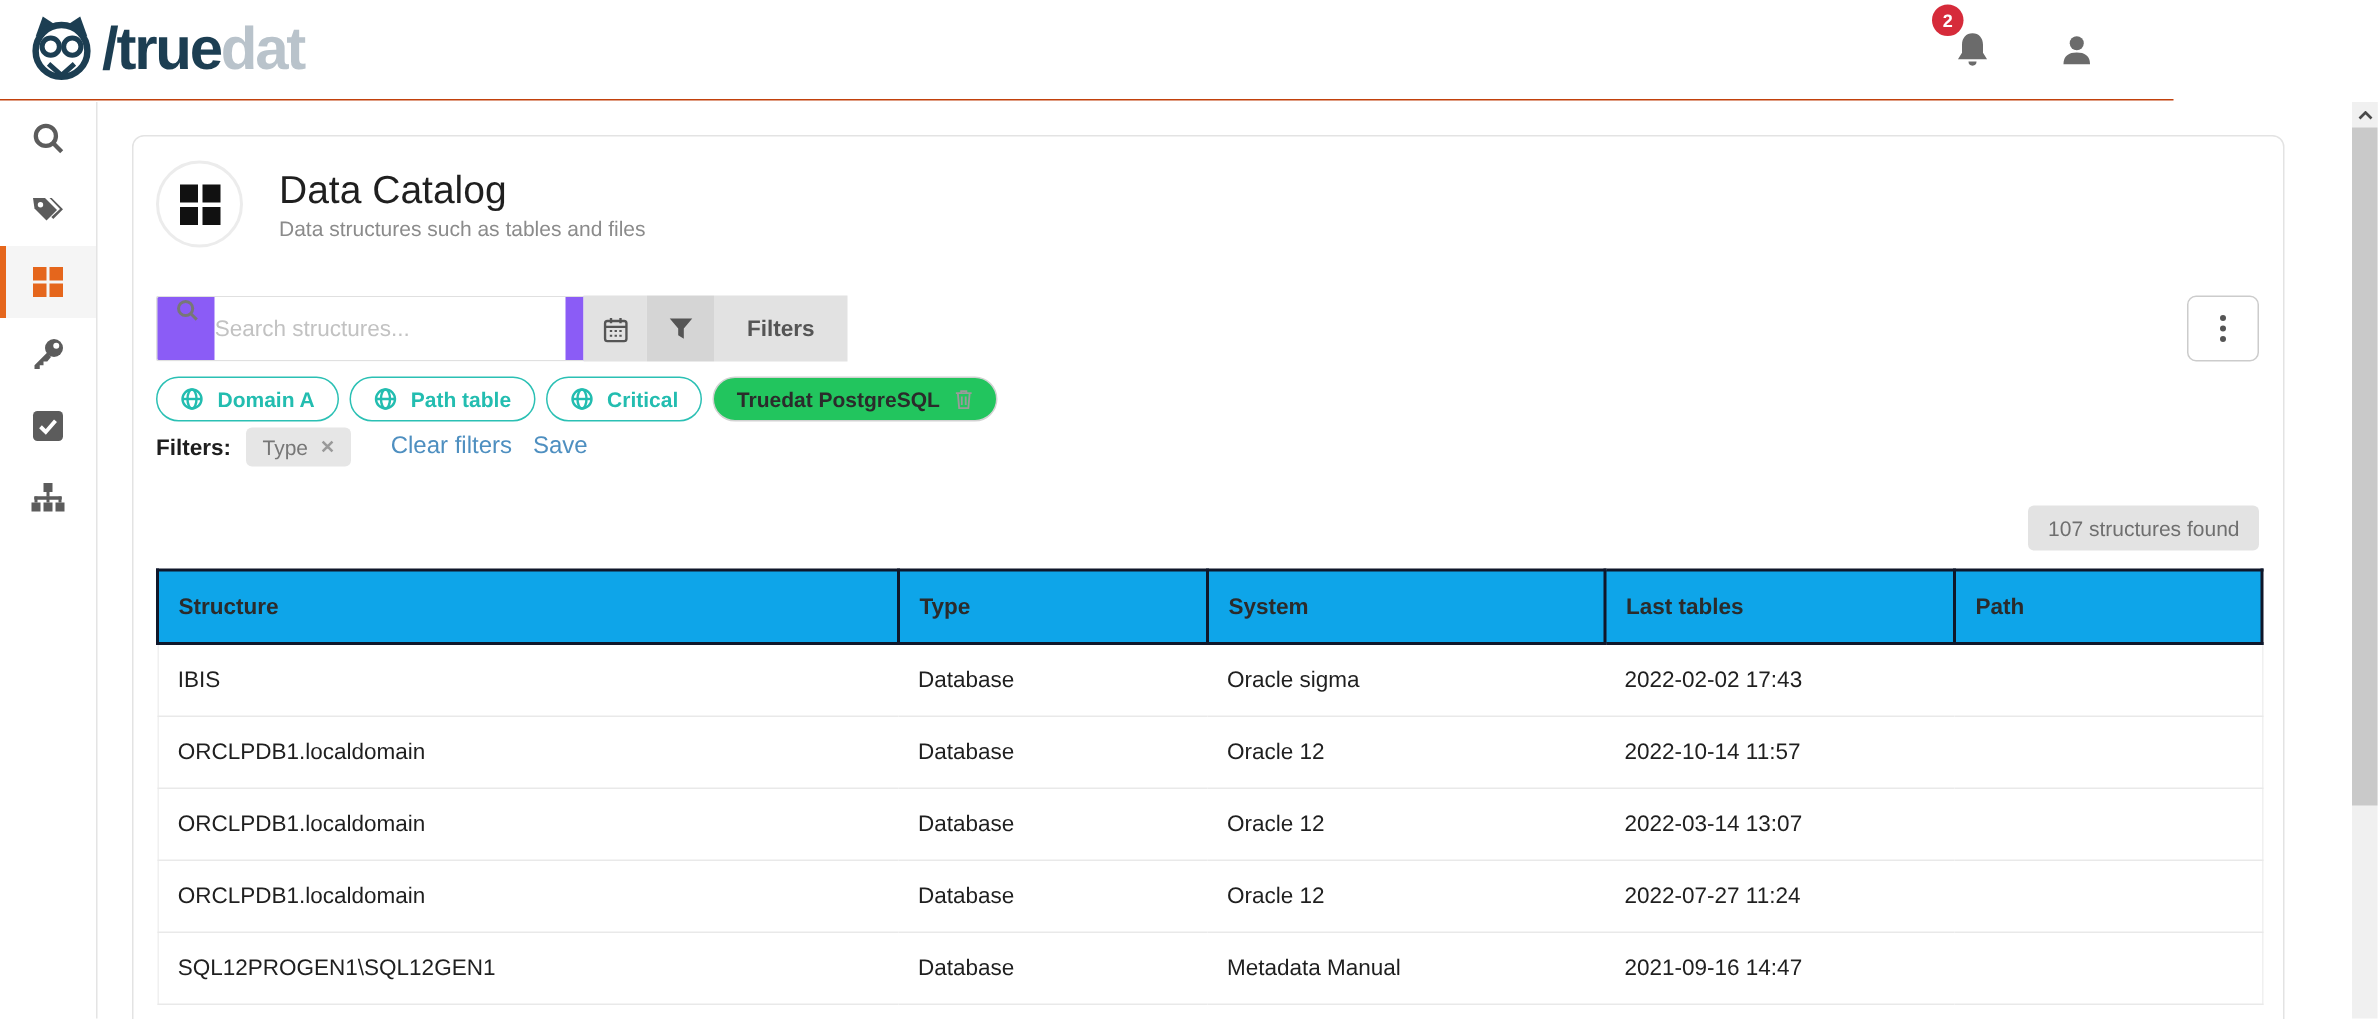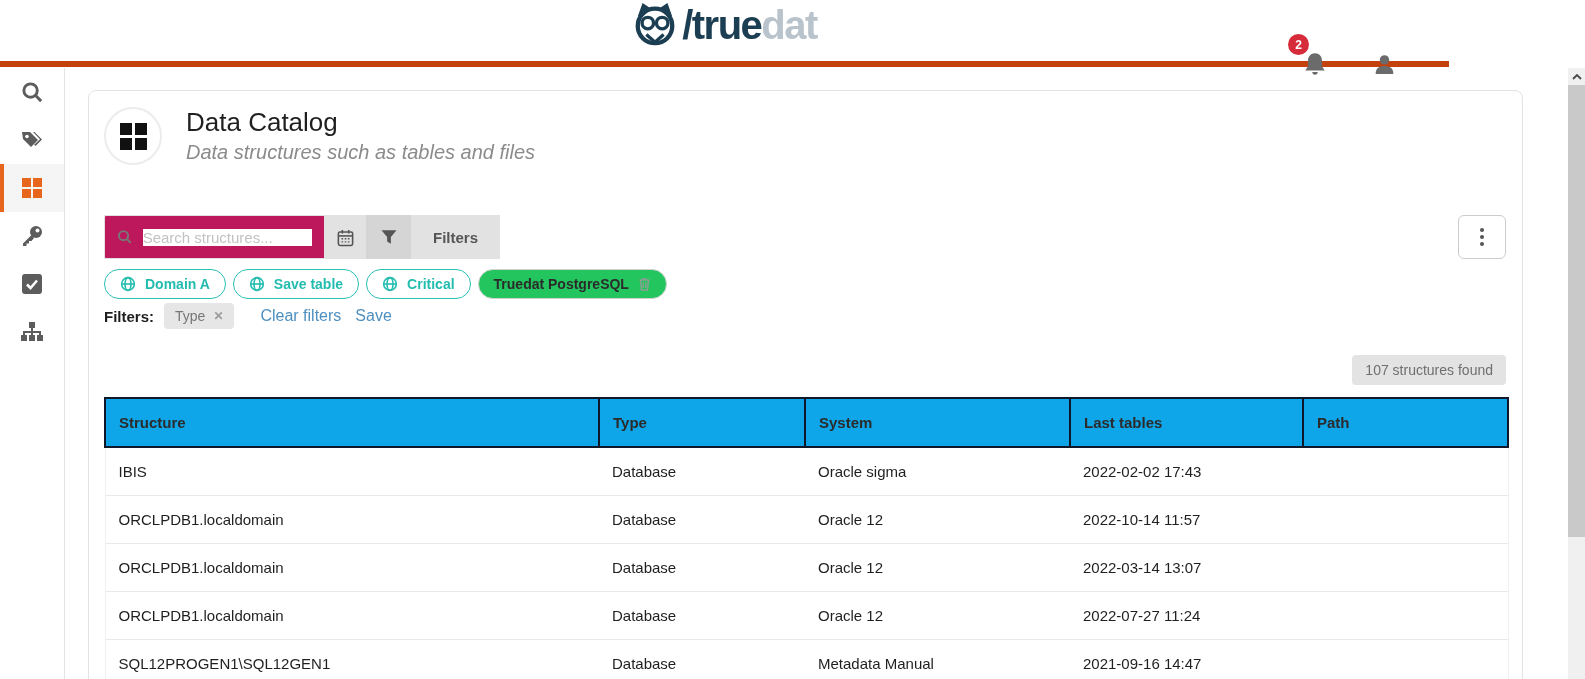--- a/index.html
+++ b/index.html
@@ -1,21 +1,21 @@
 <!DOCTYPE html>
 <html><head>
 <meta charset="utf-8">
 <style>
   * { margin:0; padding:0; box-sizing:border-box; }
   html,body { width:1585px; height:679px; overflow:hidden; background:#fff;
     font-family:"Liberation Sans", sans-serif; color:#222; }
 
   
   .topbar { position:absolute; top:0; left:0; width:1449px; height:67px; background:#fff;
-    border-bottom:6px solid #c2410c; display:flex; align-items:center; padding:0 18px; z-index:20;flex-direction:column; }
+    border-bottom:1px solid #c2410c; display:flex; align-items:center; padding:0 18px; z-index:20; }
   .brand { display:flex; align-items:center; gap:2px; }
   .brand svg { margin-right:2px; }
   .brand-text { font-size:40px; font-weight:bold; letter-spacing:-1.5px; line-height:1; }
   .brand-slash { color:#1c3e52; font-weight:bold; }
   .brand-primary { color:#1c3e52; }
   .brand-secondary { color:#b9c3cb; }
   .topbar-right { margin-left:auto; display:flex; align-items:center; gap:44px; padding-right:34px; }
   .bell-wrap { position:relative; width:26px; height:28px; cursor:pointer; }
   .badge { position:absolute; top:-16px; left:-14px; width:21px; height:21px; border-radius:50%;
     background:#d62b3a; color:#fff; font-size:12px; font-weight:bold; display:flex;
@@ -30,32 +30,32 @@
   .sidebar { position:absolute; top:68px; left:0; width:65px; height:611px; background:#fff;
     border-right:1px solid #e4e4e4; z-index:10; }
   .side-item { height:48px; display:flex; align-items:center; justify-content:center;
     color:#5c5c5c; cursor:pointer; border-left:4px solid transparent; padding-right:4px; }
   .side-item.active { background:#f5f5f5; border-left-color:#e5661c; color:#e5661c; }
 
   
   .card { position:absolute; top:90px; left:88px; width:1435px; height:800px; background:#fff;
     border:1px solid #e3e3e3; border-radius:8px; padding:16px 16px 0 15px; }
 
-  .card-head { display:flex; align-items:center; gap:24px; height:58px; margin-bottom:50px; }
+  .card-head { display:flex; align-items:center; gap:24px; height:58px; margin-bottom:32px; }
   .head-circle { width:58px; height:58px; border-radius:50%; border:2px solid #ececec;
     display:flex; align-items:center; justify-content:center; flex:0 0 58px; }
   .grid-glyph { display:grid; grid-template-columns:12px 12px; grid-template-rows:12px 12px; gap:3px; }
   .grid-glyph span { background:#111; }
   .page-title { font-size:26px; font-weight:500; color:#1f1f1f; line-height:1.15; }
-  .page-subtitle { font-size:20px; color:#8b8b8b; margin-top:3px;font-style:italic; }
+  .page-subtitle { font-size:14px; color:#8b8b8b; margin-top:3px; }
 
   
   .toolbar { display:flex; height:44px; margin-bottom:10px; }
-  .searchbox { width:220px; border:1px solid #e0e0e0; border-right:none; background:#be185d;
-    display:flex; align-items:center; padding:0 12px; gap:10px; border-radius:2px 0 0 2px; }
+  .searchbox { width:285px; border:1px solid #e0e0e0; border-right:none; background:#8b5cf6;
+    display:flex; padding:0 12px; gap:10px; border-radius:2px 0 0 2px; }
   .searchbox input { border:none; outline:none; width:100%; font-size:15px;
     font-family:"Liberation Sans",sans-serif; color:#444; }
   .searchbox input::placeholder { color:#c2c2c2; }
   .tbtn { display:flex; align-items:center; justify-content:center; cursor:pointer; color:#555; }
   .btn-calendar { width:42px; background:#e2e2e2; }
   .btn-funnel { width:45px; background:#d5d5d5; }
   .btn-filters { width:89px; background:#e2e2e2; font-size:15px; font-weight:600; color:#555; }
   .kebab { margin-left:auto; width:48px; height:44px; border:1px solid #ccc; border-radius:6px;
     background:#fff; display:flex; flex-direction:column; align-items:center; justify-content:center;
     gap:3px; cursor:pointer; }
@@ -240,21 +240,21 @@
           <path d="M2.5 12 H21.5"></path>
         </svg>
       <span>Domain A</span>
     </div>
     <div class="chip outline">
       <svg width="16" height="16" viewBox="0 0 24 24" fill="none" stroke="currentColor" stroke-width="2.4">
           <circle cx="12" cy="12" r="9.5"></circle>
           <ellipse cx="12" cy="12" rx="4.5" ry="9.5"></ellipse>
           <path d="M2.5 12 H21.5"></path>
         </svg>
-      <span>Save table</span>
+      <span>Path table</span>
     </div>
     <div class="chip outline">
       <svg width="16" height="16" viewBox="0 0 24 24" fill="none" stroke="currentColor" stroke-width="2.4">
           <circle cx="12" cy="12" r="9.5"></circle>
           <ellipse cx="12" cy="12" rx="4.5" ry="9.5"></ellipse>
           <path d="M2.5 12 H21.5"></path>
         </svg>
       <span>Critical</span>
     </div>
     <div class="chip neutral">

